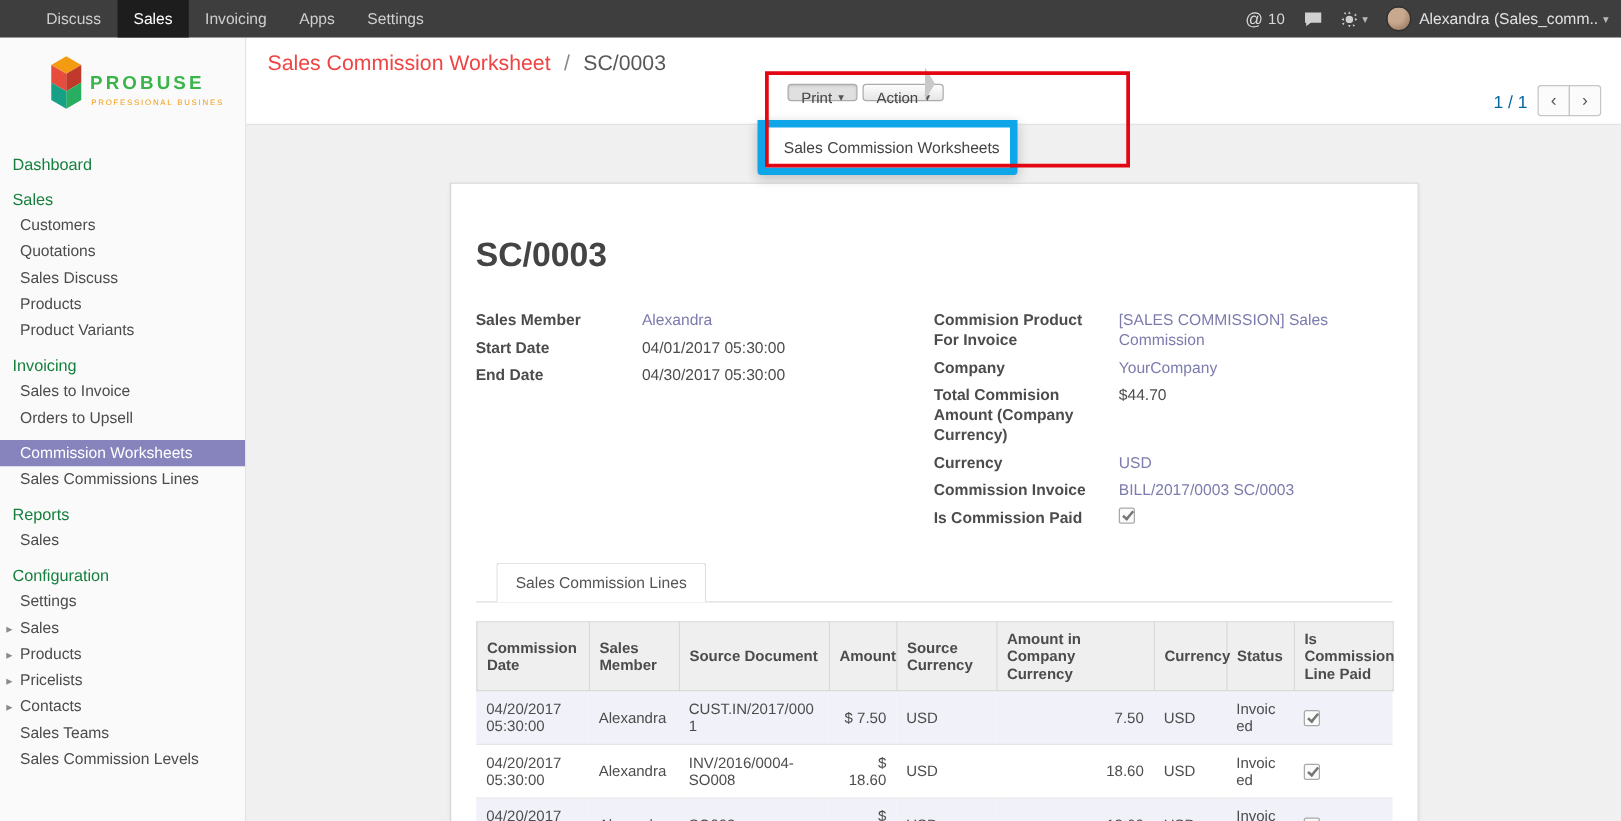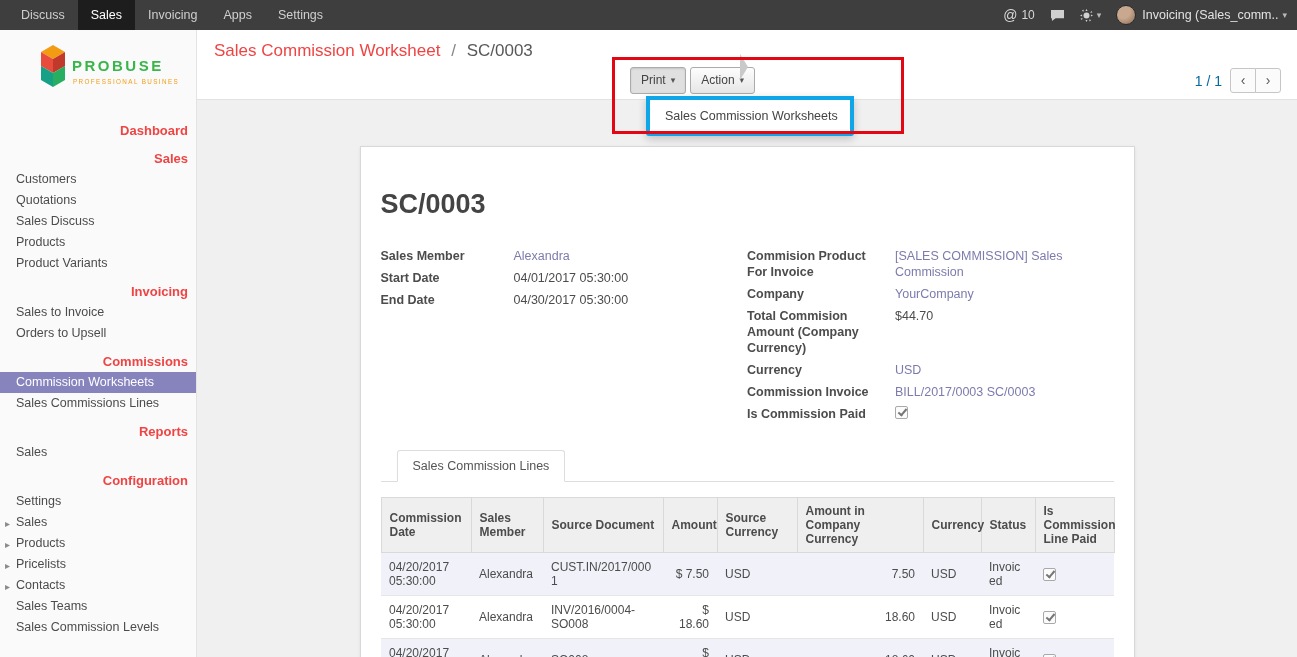--- a/index.html
+++ b/index.html
@@ -11,21 +11,21 @@
     overflow:hidden;
     color:#4c4c4c;
   }
 
   
   .topbar {
     position:absolute; top:0; left:0; right:0; height:30px;
     background:#3e3e3e; display:flex; align-items:stretch;
     font-size:12.5px; color:#cfcfcf; z-index:50;
   }
-  .topbar-menus { display:flex; padding-left:8px; }
+  .topbar-menus { display:flex; padding-left:8px;margin-left:16px; }
   .topbar-item { padding:0 13px; line-height:30px; cursor:pointer; }
   .topbar-item.active { background:#1d1d1d; color:#fff; }
   .topbar-right { margin-left:auto; display:flex; align-items:center; padding-right:10px; }
   .tb-group { display:flex; align-items:center; margin-left:15px; cursor:pointer; }
   .at-icon { font-size:14px; color:#d8d8d8; margin-right:4px; }
   .tb-count { font-size:12px; color:#d8d8d8; }
   .caret { font-size:9px; color:#b9b9b9; margin-left:4px; }
   .avatar {
     width:20px; height:20px; border-radius:50%;
     background:radial-gradient(circle at 35% 30%, #c8a98f 0 40%, #8a6a52 100%);
@@ -35,22 +35,22 @@
 
   
   .sidebar {
     position:absolute; top:30px; left:0; bottom:0; width:197px;
     background:#fafafa; border-right:1px solid #e3e3e3; overflow:hidden;
   }
   .logo-box { padding:13px 0 8px 34px; }
   .sidebar-section { margin-top:7px; }
   .sidebar-section:first-of-type { margin-top:6px; }
   .section-title {
-    padding:2px 8px 2px 10px; font-size:13px; font-weight:bold;
-    color:#ef4444; line-height:17px; cursor:pointer;text-align:right;
+    padding:2px 8px 2px 10px; font-size:13px; font-weight:normal;
+    color:#15803d; line-height:17px; cursor:pointer;
   }
   .sidebar-item {
     position:relative; padding:2px 8px 2px 16px; font-size:12.5px;
     color:#4c4c4c; line-height:17px; cursor:pointer;
   }
   .sidebar-item.selected { background:#8683bd; color:#fff; }
   .sidebar-item.expandable::before {
     content:"\25B8"; position:absolute; left:5px; top:3px;
     font-size:10px; color:#8a8a8a;
   }
@@ -62,42 +62,42 @@
     position:relative; height:70px; background:#fff;
     border-bottom:1px solid #e2e2e2;
   }
   .breadcrumb { position:absolute; left:17px; top:11px; font-size:17px; }
   .breadcrumb a { color:#ef4444; text-decoration:none; cursor:pointer; }
   .breadcrumb .sep { color:#888; margin:0 6px; }
   .breadcrumb .current { color:#585858; }
 
   .cp-buttons { position:absolute; left:433px; top:37px; display:flex; }
   .btn {
-    font-size:12px; color:#444; padding:3px 10px 4px; height:27px;
+    font-size:12px; color:#444; padding:3px 10px 4px; height:14px;
     background:linear-gradient(#fdfdfd,#e6e6e6);
     border:1px solid #ababab; border-radius:3px; cursor:pointer;
-    display:inline-flex; align-items:center; line-height:14px;
+    display:inline-flex; align-items:flex-start; line-height:14px;
     font-family:inherit;
   }
   .btn + .btn { margin-left:4px; }
   .btn.open { background:#e0e0e0; box-shadow:inset 0 1px 2px rgba(0,0,0,.12); }
   .btn .caret { color:#555; margin-left:5px; }
 
   .pager { position:absolute; right:16px; top:38px; display:flex; align-items:center; }
   .pager-text { font-size:14px; color:#0369a1; margin-right:8px; }
   .pager-btn {
     width:26px; height:25px; background:#fbfbfb; border:1px solid #c6c6c6;
     color:#555; font-size:14px; line-height:23px; text-align:center; cursor:pointer;
   }
   .pager-btn.prev { border-radius:3px 0 0 3px; }
   .pager-btn.next { border-radius:0 3px 3px 0; margin-left:-1px; }
 
   .dropdown-menu {
-    position:absolute; left:449px; top:66px; width:208px; background:#fff;
-    border:4px solid #0ea5e9; border-radius:0 0 3px 3px;
+    position:absolute; left:409px; top:66px; width:208px; background:#fff;
+    border:6px solid #0ea5e9; border-radius:0 0 3px 3px;
     box-shadow:0 3px 9px rgba(0,0,0,.2); z-index:60; padding:3px 0;
   }
   .dropdown-item { padding:6px 15px; font-size:12.5px; color:#444; cursor:pointer; white-space:nowrap; }
 
   
   .status-band { height:33px; display:flex; justify-content:flex-end; align-items:center; padding-right:14px;flex-direction:column; }
   .status-draft { font-size:12.5px; color:#8d8d8d; padding:0 15px; cursor:pointer; }
   .status-arrow {
     width:0; height:0; border-top:13px solid transparent;
     border-bottom:13px solid transparent; border-left:8px solid #c9c9c9;
@@ -188,21 +188,21 @@
     </div>
     <div class="tb-group">
       <svg width="13" height="13" viewBox="0 0 20 20">
           <path fill="#d0d0d0" d="M10 0l1.6 3.2h-3.2zM10 20l1.6-3.2h-3.2zM0 10l3.2-1.6v3.2zM20 10l-3.2-1.6v3.2zM2.9 2.9l3.2 1.1-1.1-3.2zM17.1 17.1l-3.2-1.1 1.1 3.2zM17.1 2.9l-1.1 3.2 3.2-1.1zM2.9 17.1l1.1-3.2-3.2 1.1z"></path>
           <circle cx="10" cy="10" r="4.6" fill="#d0d0d0"></circle>
         </svg>
       <span class="caret">▾</span>
     </div>
     <div class="tb-group">
       <span class="avatar"></span>
-      <span class="tb-user-label">Invoicing (Sales_comm..</span>
+      <span class="tb-user-label">Alexandra (Sales_comm..</span>
       <span class="caret">▾</span>
     </div>
   </div>
 </header>
 
 <aside class="sidebar">
   <div class="logo-box">
     <svg width="145" height="58" viewBox="0 0 145 58">
       <polygon points="19,2 31,9 19,16 7,9" fill="#f39c12"></polygon>
       <polygon points="7,9 19,16 19,30 7,23" fill="#e74c3c"></polygon>
@@ -227,21 +227,20 @@
     <div class="sidebar-item">Product Variants</div>
   </div>
 
   <div class="sidebar-section">
     <div class="section-title">Invoicing</div>
     <div class="sidebar-item">Sales to Invoice</div>
     <div class="sidebar-item">Orders to Upsell</div>
   </div>
 
   <div class="sidebar-section">
-    <div class="section-title">Commissions</div>
     <div class="sidebar-item selected">Commission Worksheets</div>
     <div class="sidebar-item">Sales Commissions Lines</div>
   </div>
 
   <div class="sidebar-section">
     <div class="section-title">Reports</div>
     <div class="sidebar-item">Sales</div>
   </div>
 
   <div class="sidebar-section">

